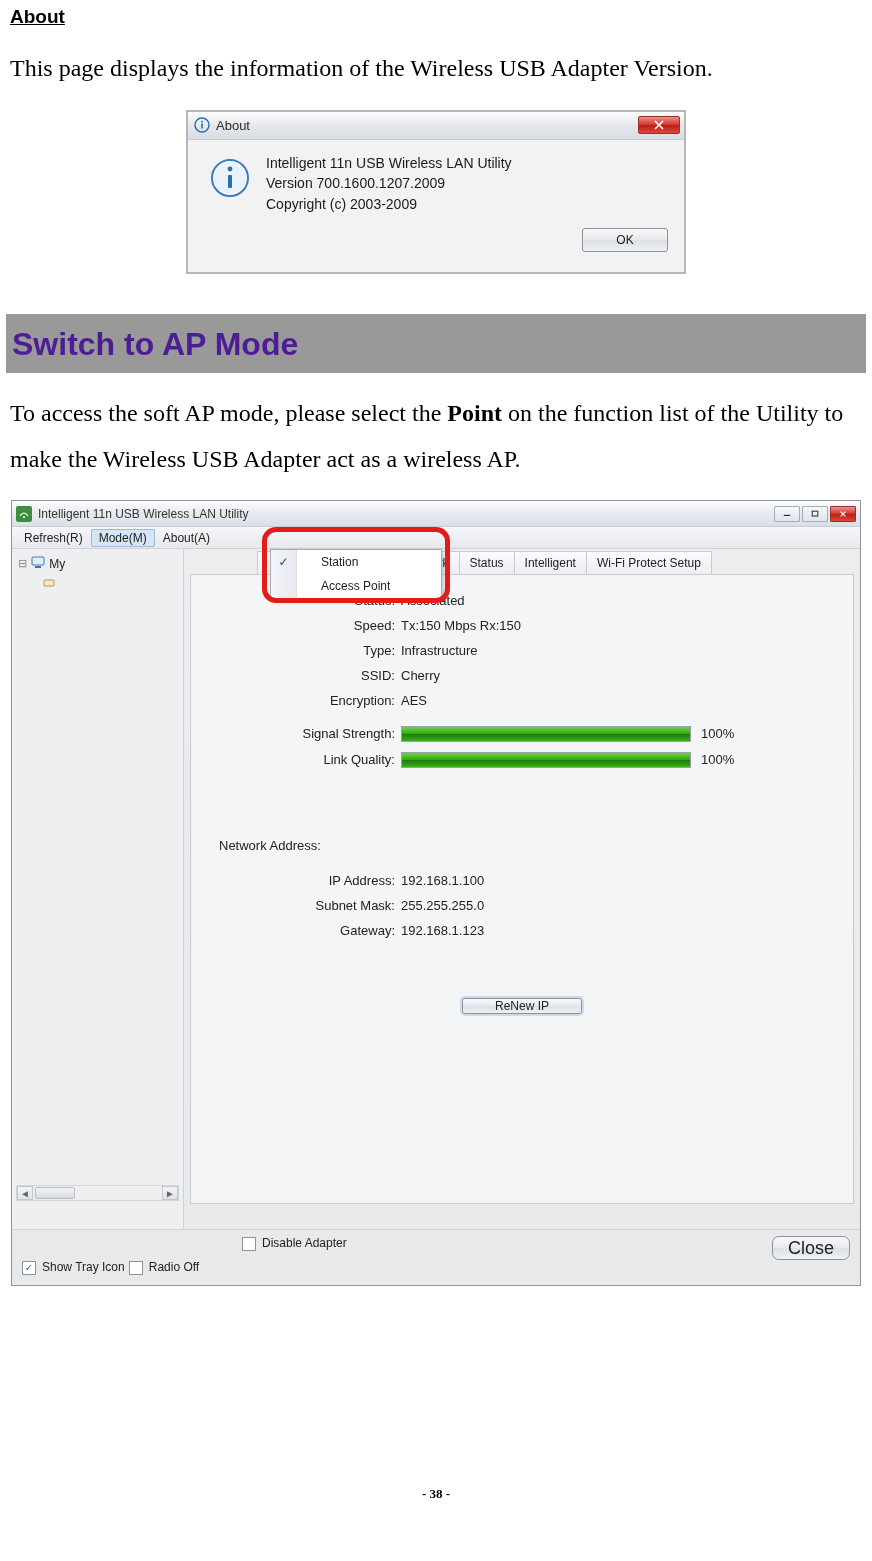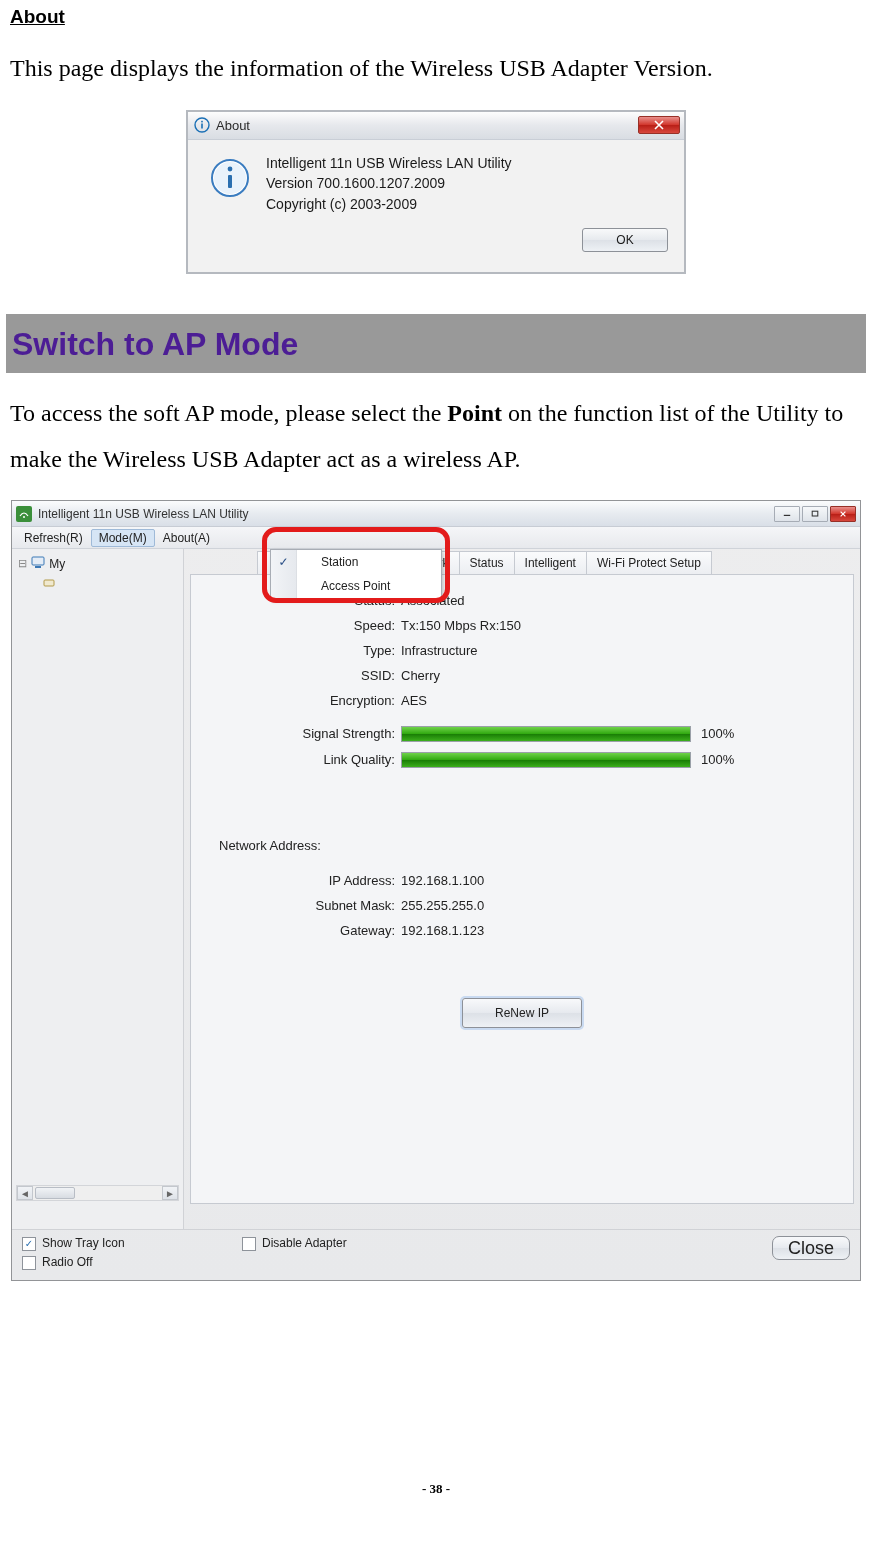--- a/index.html
+++ b/index.html
@@ -273,41 +273,42 @@
   .pct { font-size: 13px; }
   .section-gap { height: 40px; }
   .net-address-label {
     font-size: 13px;
     margin: 20px 0 8px 0;
   }
   .renew-row {
     display:flex; justify-content:center; margin-top: 60px;
   }
   .renew-btn {
-    min-width: 120px; height: 30px;
+    min-width: 120px; height: 16px;
     background: linear-gradient(#f8f9fb, #e7eaef 48%, #dde1e7 52%, #eef1f5);
     border: 1px solid #8d9198;
     border-radius: 3px;
     display:flex;align-items:center;justify-content:center;
     font-size: 12px;
     box-shadow: 0 0 0 2px rgba(120,170,230,0.35);
   }
 
   .footer {
     border-top: 1px solid #d0d2d6;
     padding: 6px 10px 10px 10px;
     display: flex;
     align-items: flex-start;
     font-size: 12px;
   }
   .foot-left {
     display: flex;
-    flex-direction: column;
+    flex-direction: row;
     gap: 4px;
     width: 220px;
+    margin-top: 24px;
   }
   .foot-center {
     flex: 1;
     display:flex; align-items:flex-start;
   }
   .cb {
     width: 14px; height: 14px;
     border: 1px solid #8e939a;
     background: #fff;
     display:inline-flex; align-items:center; justify-content:center;

